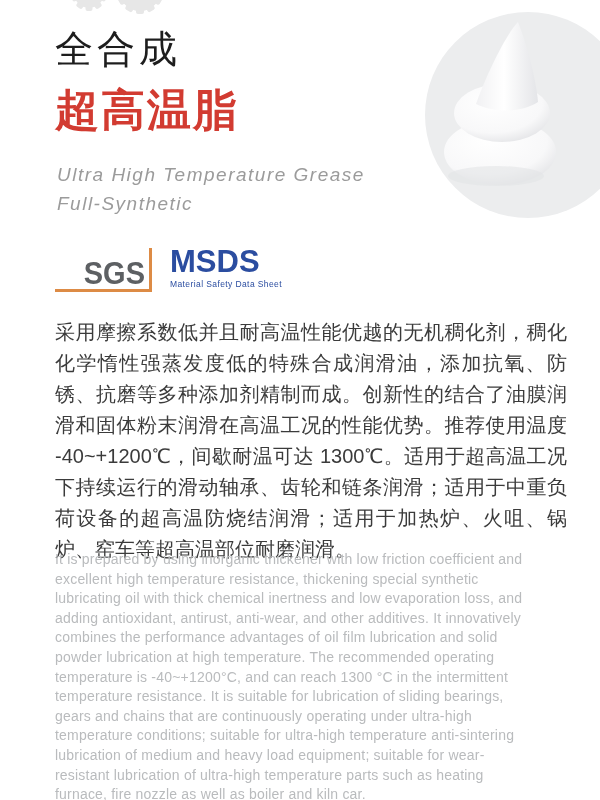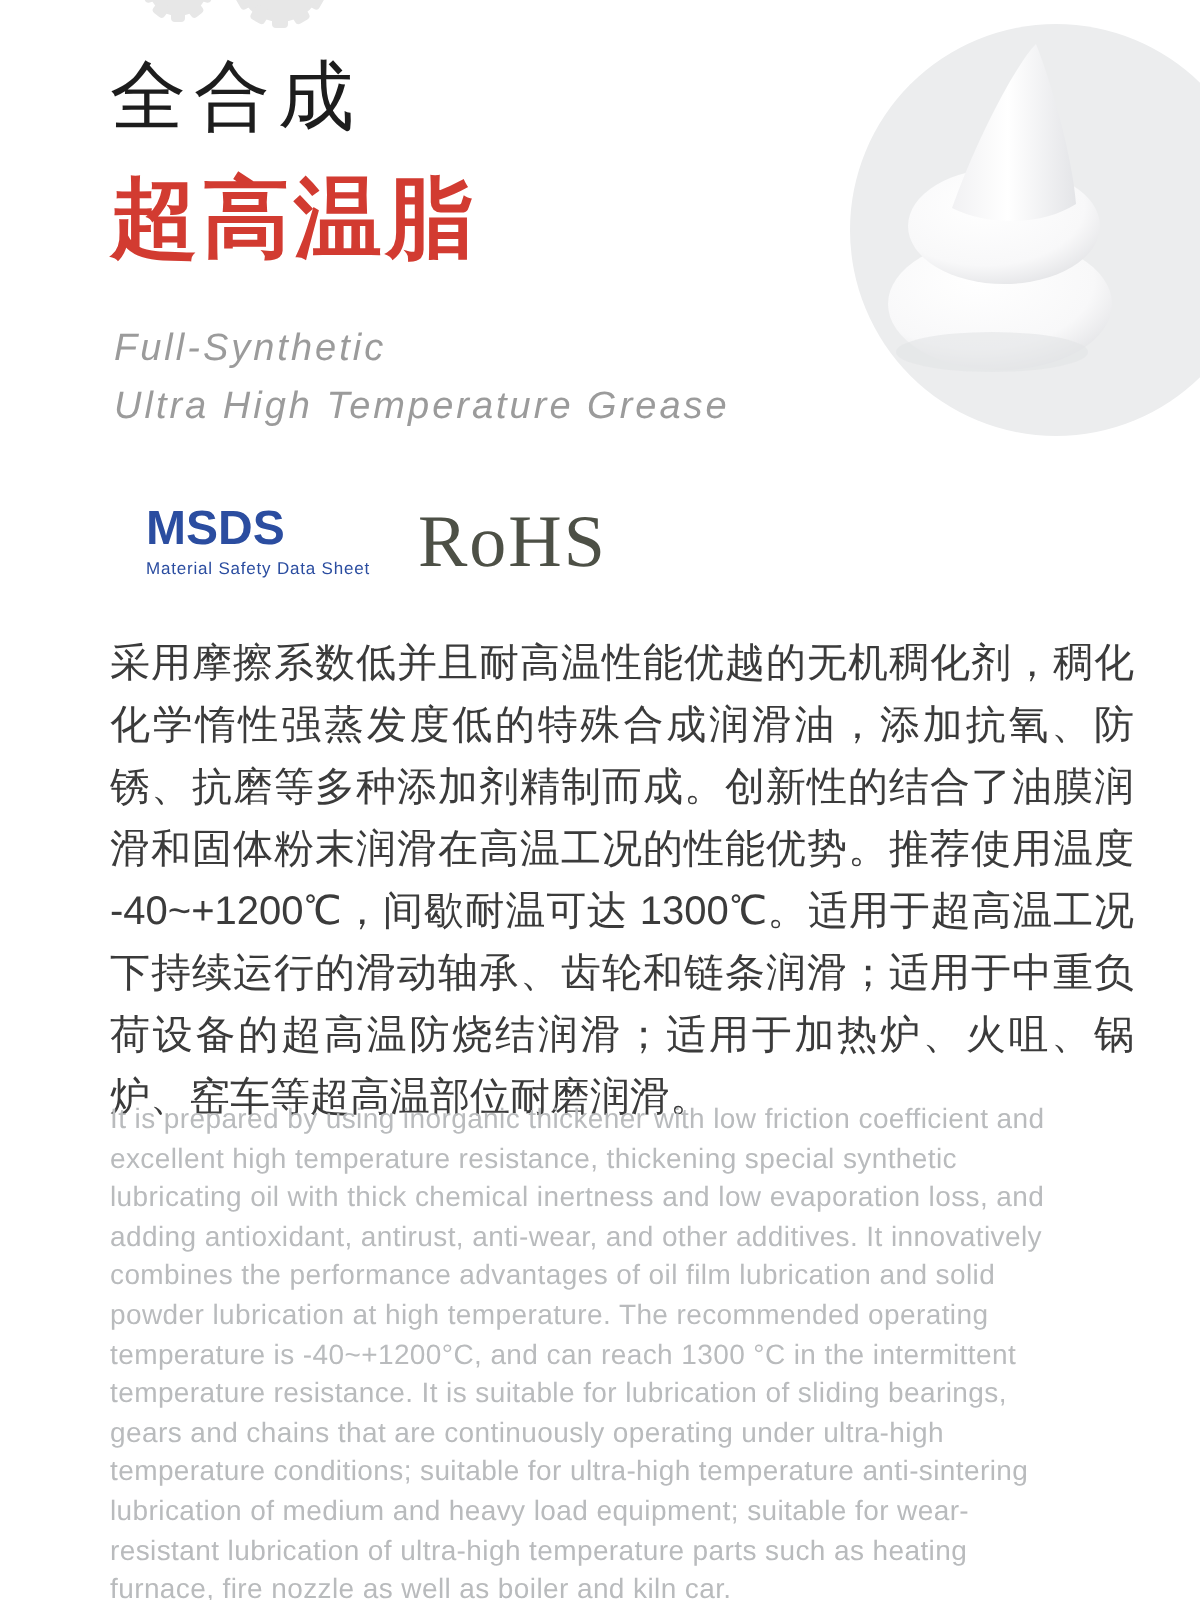--- a/index.html
+++ b/index.html
@@ -33,21 +33,21 @@
   .certs{left:55px;top:240px;width:340px;height:52px;display:flex;align-items:flex-end;}
   .sgs-box{
     width:97px;height:44px;border-right:3px solid #dd8b45;border-bottom:3px solid #dd8b45;
     display:flex;align-items:flex-end;justify-content:flex-end;padding:0 4px 0 0;box-sizing:border-box;
   }
   .sgs-text{
     font-size:29px;font-weight:800;color:#5d6063;letter-spacing:0px;line-height:1;
     transform:scaleY(1.05);
   }
   .msds-box{margin-left:18px;display:flex;flex-direction:column;align-items:flex-start;padding-bottom:3px;}
-  .msds-text{font-size:24px;font-weight:800;color:#2b4da0;line-height:1;letter-spacing:0px;}
+  .msds-text{font-size:31px;font-weight:800;color:#2b4da0;line-height:1;letter-spacing:0px;}
   .msds-sub{font-size:8.5px;font-weight:400;color:#2b4da0;letter-spacing:0.4px;margin-top:2px;}
   .rohs-box{margin-left:24px;padding-bottom:2px;}
   .rohs-text{
     font-family:"Liberation Serif", serif;font-size:37px;color:#4d5046;
     letter-spacing:1px;line-height:1;
   }
 
   
   .desc-cn{
     left:55px;top:297px;width:512px;font-size:20px;line-height:31px;color:#3b3b3b;
@@ -117,30 +117,30 @@
     <ellipse cx="80" cy="152" rx="56" ry="33" fill="url(#blobG)"></ellipse>
     <ellipse cx="82" cy="113" rx="48" ry="29" fill="url(#blobG)"></ellipse>
     <path d="M 56,104 C 68,70 88,32 98,22 C 106,42 116,78 118,102 C 101,113 74,113 56,104 Z" fill="url(#coneG)"></path>
     <ellipse cx="76" cy="176" rx="48" ry="10" fill="#e3e4e6" opacity="0.6"></ellipse>
   </svg>
 
   <div class="abs title-black">全合成</div>
   <div class="abs title-red">超高温脂</div>
 
   <div class="abs subtitle">
+    <div>Ultra High Temperature Grease</div>
     <div>Full-Synthetic</div>
-    <div>Ultra High Temperature Grease</div>
   </div>
 
   <div class="abs certs">
+    <div class="sgs-box">
+      <span class="sgs-text">SGS</span>
+    </div>
     <div class="msds-box">
       <span class="msds-text">MSDS</span>
       <span class="msds-sub">Material Safety Data Sheet</span>
-    </div>
-    <div class="rohs-box">
-      <span class="rohs-text">RoHS</span>
     </div>
   </div>
 
   <p class="abs desc-cn">采用摩擦系数低并且耐高温性能优越的无机稠化剂，稠化化学惰性强蒸发度低的特殊合成润滑油，添加抗氧、防锈、抗磨等多种添加剂精制而成。创新性的结合了油膜润滑和固体粉末润滑在高温工况的性能优势。推荐使用温度 -40~+1200℃，间歇耐温可达 1300℃。适用于超高温工况下持续运行的滑动轴承、齿轮和链条润滑；适用于中重负荷设备的超高温防烧结润滑；适用于加热炉、火咀、锅炉、窑车等超高温部位耐磨润滑。</p>
   <p class="abs desc-en">It is prepared by using inorganic thickener with low friction coefficient and excellent high temperature resistance, thickening special synthetic lubricating oil with thick chemical inertness and low evaporation loss, and adding antioxidant, antirust, anti-wear, and other additives. It innovatively combines the performance advantages of oil film lubrication and solid powder lubrication at high temperature. The recommended operating temperature is -40~+1200°C, and can reach 1300 °C in the intermittent temperature resistance. It is suitable for lubrication of sliding bearings, gears and chains that are continuously operating under ultra-high temperature conditions; suitable for ultra-high temperature anti-sintering lubrication of medium and heavy load equipment; suitable for wear-resistant lubrication of ultra-high temperature parts such as heating furnace, fire nozzle as well as boiler and kiln car.</p>
 
 </div>
 
 </body></html>

